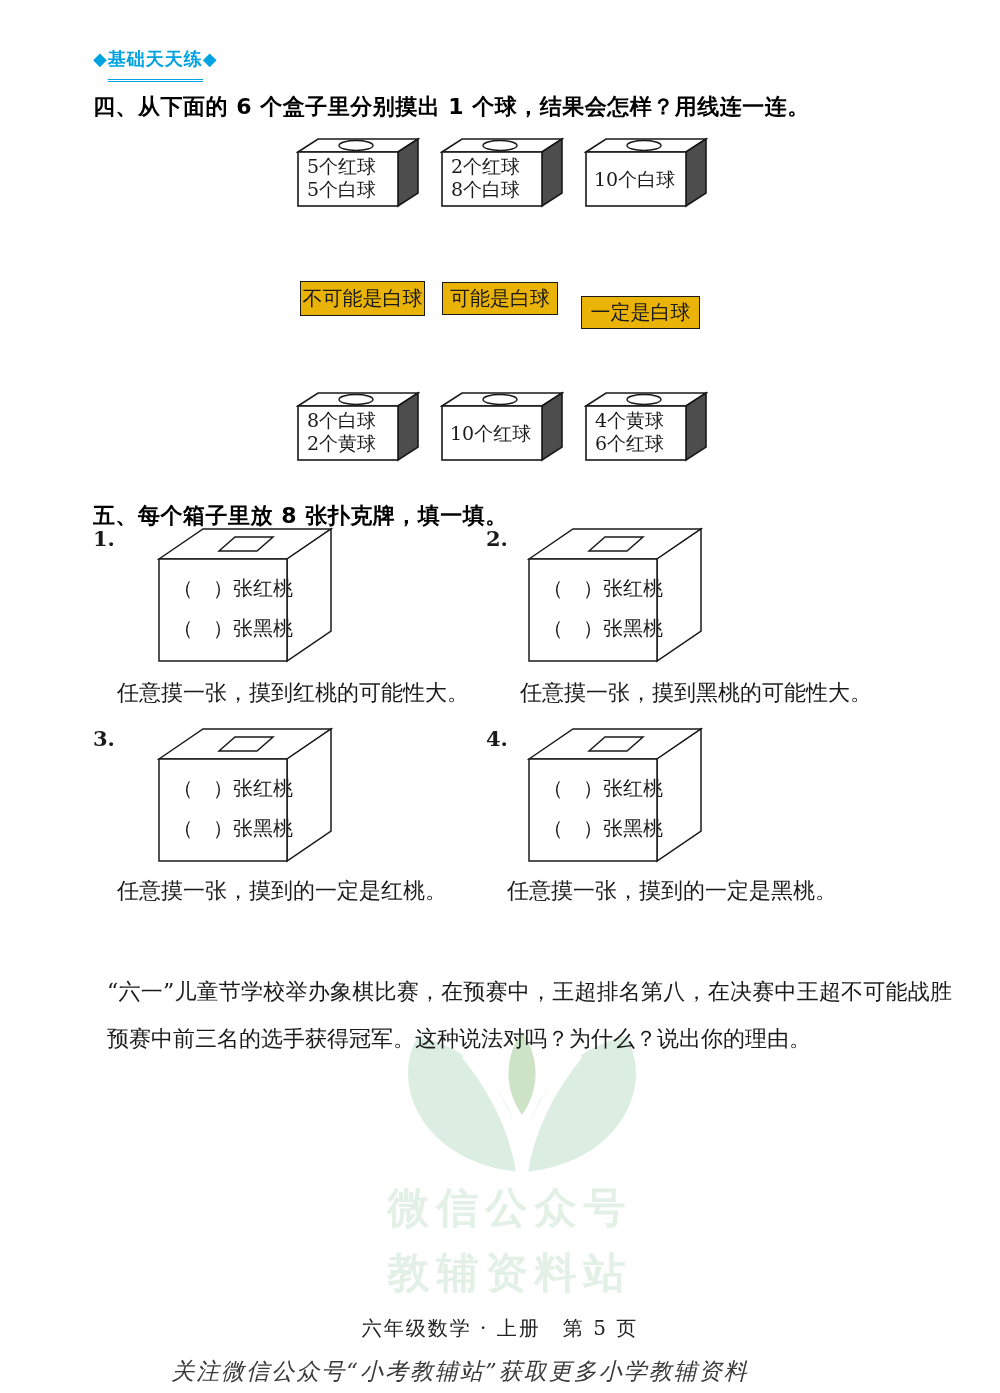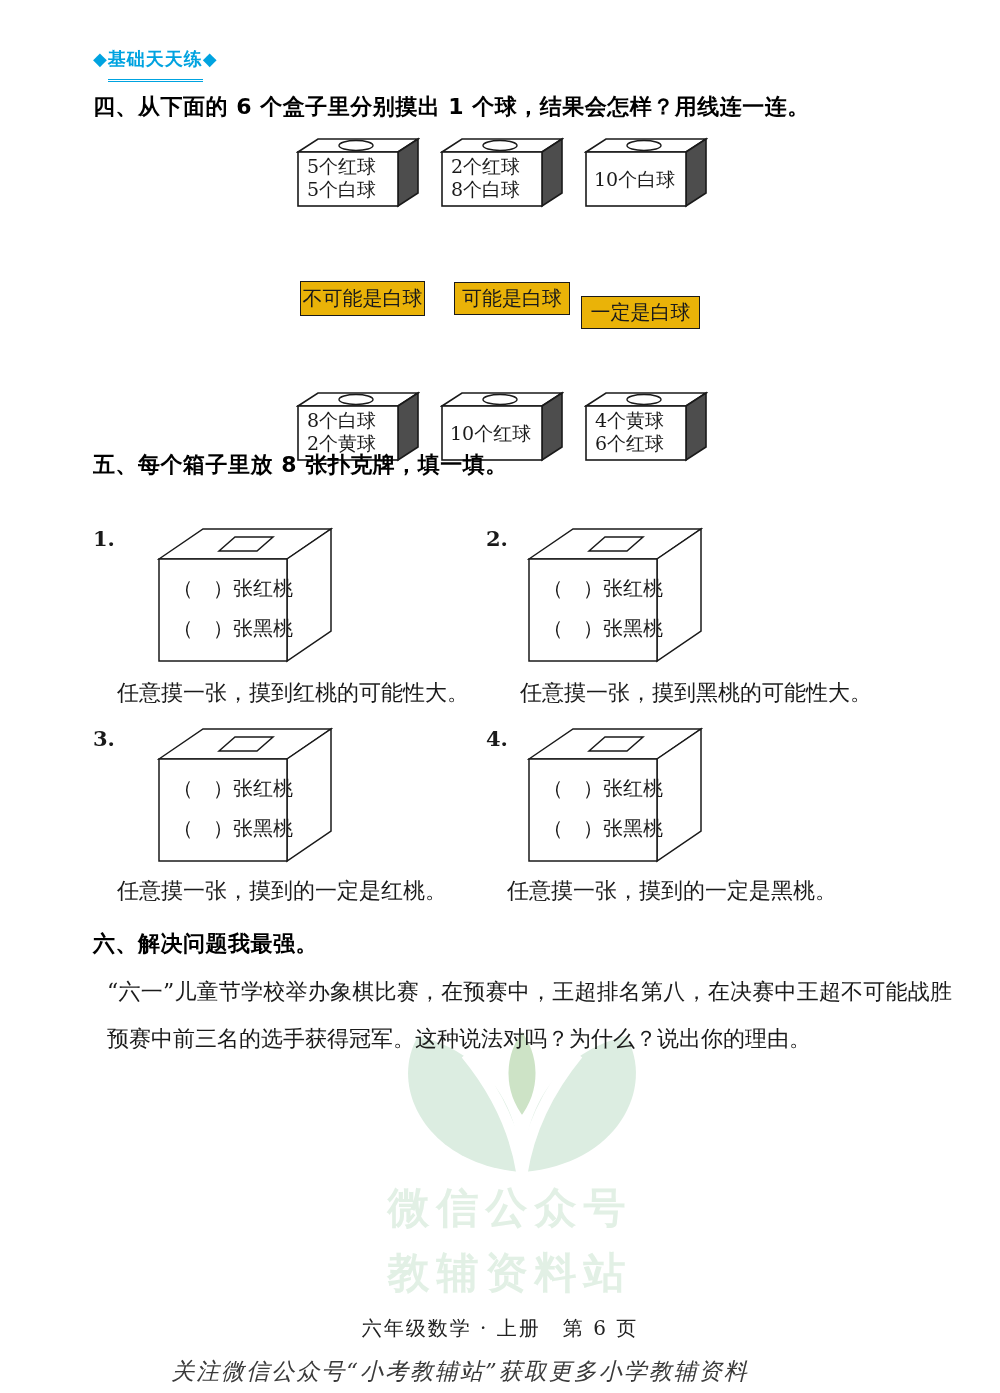--- a/index.html
+++ b/index.html
@@ -19,21 +19,21 @@
     font-size:18px; color:#00a3e0; letter-spacing:1px;
     white-space:nowrap;
   }
   .badge .badge-text { border-bottom:3px double #00a3e0; padding-bottom:10px; }
   .sec-heading {
     position:absolute; left:93px;
     font-family:"DejaVu Sans", sans-serif; font-weight:bold;
     font-size:22px; color:#000000; white-space:nowrap; letter-spacing:0.5px;
   }
   #h4 { top:92px; }
-  #h5 { top:450px; }
+  #h5 { top:501px; }
   #h6 { top:929px; }
 
   
   .ballbox { position:absolute; width:124px; height:74px; }
   .ballbox .face { fill:#ffffff; stroke:#1a1a1a; stroke-width:1.6; }
   .ballbox .side { fill:#4d4d4d; stroke:#1a1a1a; stroke-width:1.6; }
   .ballbox .hole { fill:#ffffff; stroke:#1a1a1a; stroke-width:1.4; }
   .ballbox text { font-family:"DejaVu Serif", serif; font-size:19px; fill:#1a1a1a; }
 
   
@@ -123,21 +123,21 @@
 
     <svg class="ballbox" style="left:584px; top:136px;" viewBox="0 0 124 74">
       <polygon class="face" points="2,16 22,3 122,3 102,16"></polygon>
       <polygon class="side" points="102,16 122,3 122,57 102,70"></polygon>
       <rect class="face" x="2" y="16" width="100" height="54"></rect>
       <ellipse class="hole" cx="60" cy="9.5" rx="17" ry="5"></ellipse>
       <text x="10" y="50">10个白球</text>
     </svg>
 
     <div class="ansrect" style="left:300px; top:281px; width:123px; height:33px;">不可能是白球</div>
-    <div class="ansrect" style="left:442px; top:282px; width:114px; height:31px;margin-left:12px;">可能是白球</div>
+    <div class="ansrect" style="left:442px; top:282px; width:114px; height:31px;">可能是白球</div>
     <div class="ansrect" style="left:581px; top:296px; width:117px; height:31px;">一定是白球</div>
 
     <svg class="ballbox" style="left:296px; top:390px;" viewBox="0 0 124 74">
       <polygon class="face" points="2,16 22,3 122,3 102,16"></polygon>
       <polygon class="side" points="102,16 122,3 122,57 102,70"></polygon>
       <rect class="face" x="2" y="16" width="100" height="54"></rect>
       <ellipse class="hole" cx="60" cy="9.5" rx="17" ry="5"></ellipse>
       <text x="11" y="37">8个白球</text>
       <text x="11" y="60">2个黄球</text>
     </svg>
@@ -198,20 +198,19 @@
     <svg class="cube" style="left:527px; top:726px;" viewBox="0 0 176 138">
       <polygon class="face" points="2,33 46,3 174,3 130,33"></polygon>
       <polygon class="face" points="130,33 174,3 174,105 130,135"></polygon>
       <rect class="face" x="2" y="33" width="128" height="102"></rect>
       <polygon class="face" points="62,25 78,11 116,11 100,25"></polygon>
       <text x="16" y="69">（　）张红桃</text>
       <text x="16" y="109">（　）张黑桃</text>
     </svg>
     <div class="caption" style="left:507px; top:876px;text-align:right;">任意摸一张，摸到的一定是黑桃。</div>
 
-    <div class="sec-heading" id="h6">六、解决问题我最强。</div>
     <div class="body-text">“六一”儿童节学校举办象棋比赛，在预赛中，王超排名第八，在决赛中王超不可能战胜预赛中前三名的选手获得冠军。这种说法对吗？为什么？说出你的理由。</div>
 
-    <div class="page-info">六年级数学 · 上册　第 6 页</div>
+    <div class="page-info">六年级数学 · 上册　第 5 页</div>
     <div class="promo">关注微信公众号“小考教辅站”获取更多小学教辅资料</div>
 
   </div>
 </div>
 
 </body></html>

